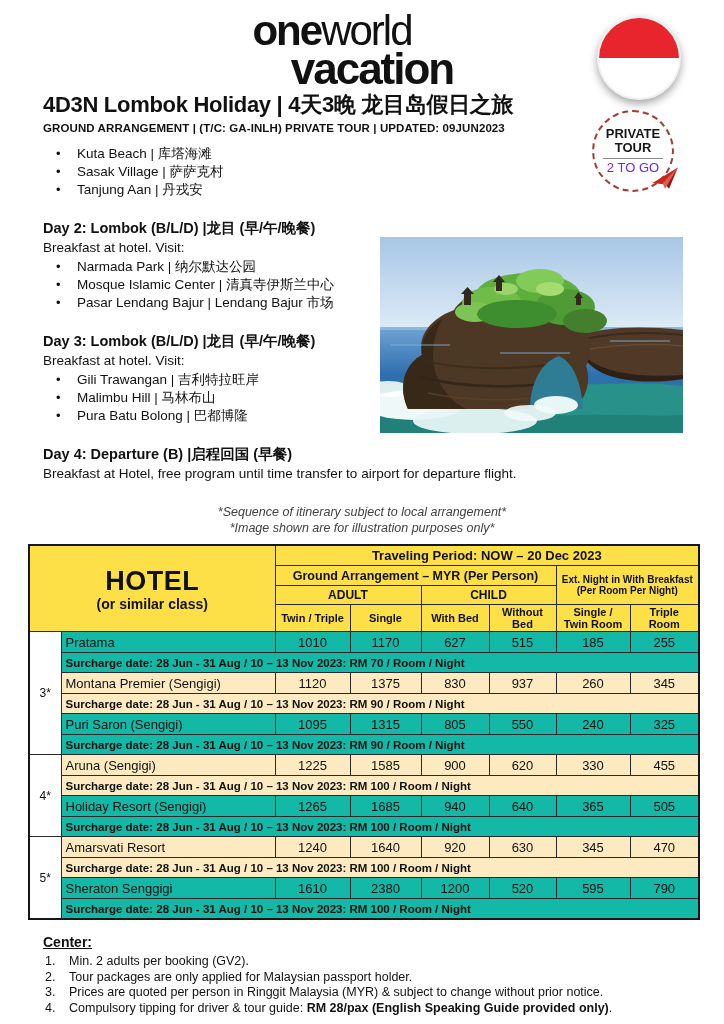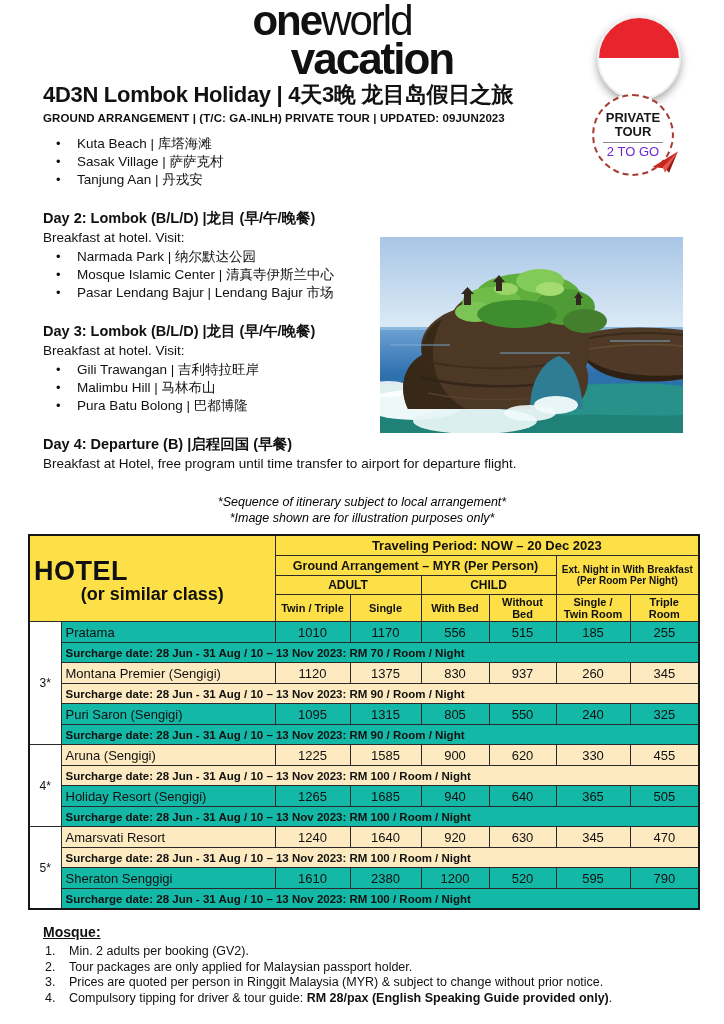--- a/index.html
+++ b/index.html
@@ -1,31 +1,31 @@
 <!DOCTYPE html>
 <html><head>
 <meta charset="utf-8">
 <style>
   html,body{margin:0;padding:0;background:#e9e9e9;}
   .page{position:relative;width:724px;height:1024px;margin:0 auto;background:#ffffff;
         font-family:"Liberation Sans","DejaVu Sans",sans-serif;color:#111;overflow:hidden;}
 
   
-  .logo{text-align:center;line-height:1;}
+  .logo{padding-top:10px;text-align:center;line-height:1;}
   .logo-line1{display:block;font-size:42px;letter-spacing:-2px;transform:translateX(-30px);}
   .lg-bold{font-weight:bold;}
   .lg-light{font-weight:normal;}
   .logo-line2{display:block;font-size:44px;font-weight:bold;letter-spacing:-2px;margin-top:-5px;transform:translateX(10px);}
 
   
   .flag{position:absolute;left:597px;top:16px;width:80px;height:80px;border-radius:50%;
         background:#ffffff;overflow:hidden;border:2px solid #f1f1f1;
         box-shadow:0 4px 8px rgba(0,0,0,.35);}
   .flag-red{height:50%;}
-  .badge{position:absolute;left:592px;top:94px;width:78px;height:78px;border-radius:50%;
+  .badge{position:absolute;left:592px;top:110px;width:78px;height:78px;border-radius:50%;
          border:2px dashed #a63c31;background:#fff;display:flex;flex-direction:column;
          align-items:center;justify-content:center;text-align:center;}
   .badge-top{font-weight:bold;font-size:13px;line-height:14px;color:#171717;}
   .badge-rule{width:60px;height:1px;background:#8a8a8a;margin:3px 0 2px 0;}
   .badge-bottom{font-size:13px;line-height:14px;color:#6d28d9;}
   .plane{position:absolute;right:-12px;bottom:-2px;}
 
   
   .title{margin:0 0 0 43px;font-size:22px;font-weight:bold;line-height:27px;letter-spacing:-0.3px;}
   .subtitle{margin:3px 0 0 43px;font-size:11.5px;font-weight:bold;line-height:15px;letter-spacing:0.1px;}
@@ -36,35 +36,35 @@
   .day-heading{font-size:14.5px;font-weight:bold;line-height:18px;}
   .day-intro{font-size:13.5px;line-height:18px;margin-top:2px;}
   .bullet-row{display:flex;font-size:13.5px;line-height:17px;margin-top:1px;}
   .bullet-dot{width:21px;padding-left:13px;flex:none;font-size:13px;}
   .bullet-text{flex:1;}
 
   
   .photo{position:absolute;left:380px;top:237px;width:303px;height:196px;overflow:hidden;}
 
   
-  .notes{margin-top:8px;text-align:center;font-style:italic;font-size:12.5px;line-height:16px;color:#000000;}
+  .notes{margin-top:8px;text-align:center;font-style:italic;font-size:12.5px;line-height:16px;color:#404040;}
 
   
   table.pricing{border-collapse:collapse;table-layout:fixed;width:670px;margin:8px 0 0 28px;
                 border:2px solid #161616;}
   table.pricing th, table.pricing td{border:1px solid #2a2a2a;padding:0 4px;overflow:hidden;}
   table.pricing th{background:#fde047;font-weight:bold;text-align:center;vertical-align:middle;}
   .th-traveling{font-size:13px;height:19px;}
   .th-ground{font-size:12.5px;height:19px;}
   .th-ext{font-size:10px;line-height:11px;}
   .th-group{font-size:12px;height:18px;}
   .th-col{font-size:11px;line-height:12px;height:26px;white-space:normal;padding:1px 2px;}
   .hotel-head-cell{background:#b9cde5;}
-  .hotel-head-main{font-size:27px;font-weight:bold;letter-spacing:0.5px;line-height:30px;text-align:left;}
-  .hotel-head-sub{font-size:18px;font-weight:bold;line-height:16px;text-align:center;}
+  .hotel-head-main{font-size:27px;font-weight:bold;letter-spacing:0.5px;line-height:30px;text-align:center;}
+  .hotel-head-sub{font-size:14px;font-weight:bold;line-height:16px;text-align:center;}
   td.star-cell{background:#ffffff;text-align:center;font-size:12px;vertical-align:middle;}
   td.name-cell{font-size:13px;white-space:nowrap;height:20px;padding-left:6px;}
   td.price-cell{font-size:13px;text-align:center;margin-left:28px;}
   tr.row-green td{background:#14b8a6;}
   tr.row-yellow td{background:#fdeac0;}
   tr.row-green td.star-cell, tr.row-yellow td.star-cell{background:#ffffff;}
   td.surcharge-cell{font-size:11.5px;font-weight:bold;height:19px;padding-left:6px;white-space:nowrap;}
 
   
   .remarks{margin:13px 0 0 43px;}
@@ -260,21 +260,21 @@
         <th class="th-col">Single / Twin Room</th>
         <th class="th-col">Triple Room</th>
       </tr>
     </thead>
     <tbody>
         <tr class="row-green">
           <td class="star-cell" rowspan="6">3*</td>
           <td class="name-cell">Pratama</td>
           <td class="price-cell">1010</td>
           <td class="price-cell">1170</td>
-          <td class="price-cell">556</td>
+          <td class="price-cell">627</td>
           <td class="price-cell">515</td>
           <td class="price-cell">185</td>
           <td class="price-cell">255</td>
         </tr>
         <tr class="row-green">
           <td class="surcharge-cell" colspan="7">Surcharge date: 28 Jun - 31 Aug / 10 – 13 Nov 2023: RM 70 / Room / Night</td>
         </tr>
         <tr class="row-yellow">
           <td class="name-cell">Montana Premier (Sengigi)</td>
           <td class="price-cell">1120</td>
@@ -346,21 +346,21 @@
           <td class="price-cell">595</td>
           <td class="price-cell">790</td>
         </tr>
         <tr class="row-green">
           <td class="surcharge-cell" colspan="7">Surcharge date: 28 Jun - 31 Aug / 10 – 13 Nov 2023: RM 100 / Room / Night</td>
         </tr>
       </tbody>
   </table>
 
   <section class="remarks">
-    <h2 class="remarks-heading">Mosque:</h2>
+    <h2 class="remarks-heading">Center:</h2>
     <div>
         <div class="remark-item">
           <span class="remark-num">1.</span>
           <span class="remark-text">Min. 2 adults per booking (GV2).</span>
         </div>
         <div class="remark-item">
           <span class="remark-num">2.</span>
           <span class="remark-text">Tour packages are only applied for Malaysian passport holder.</span>
         </div>
         <div class="remark-item">

